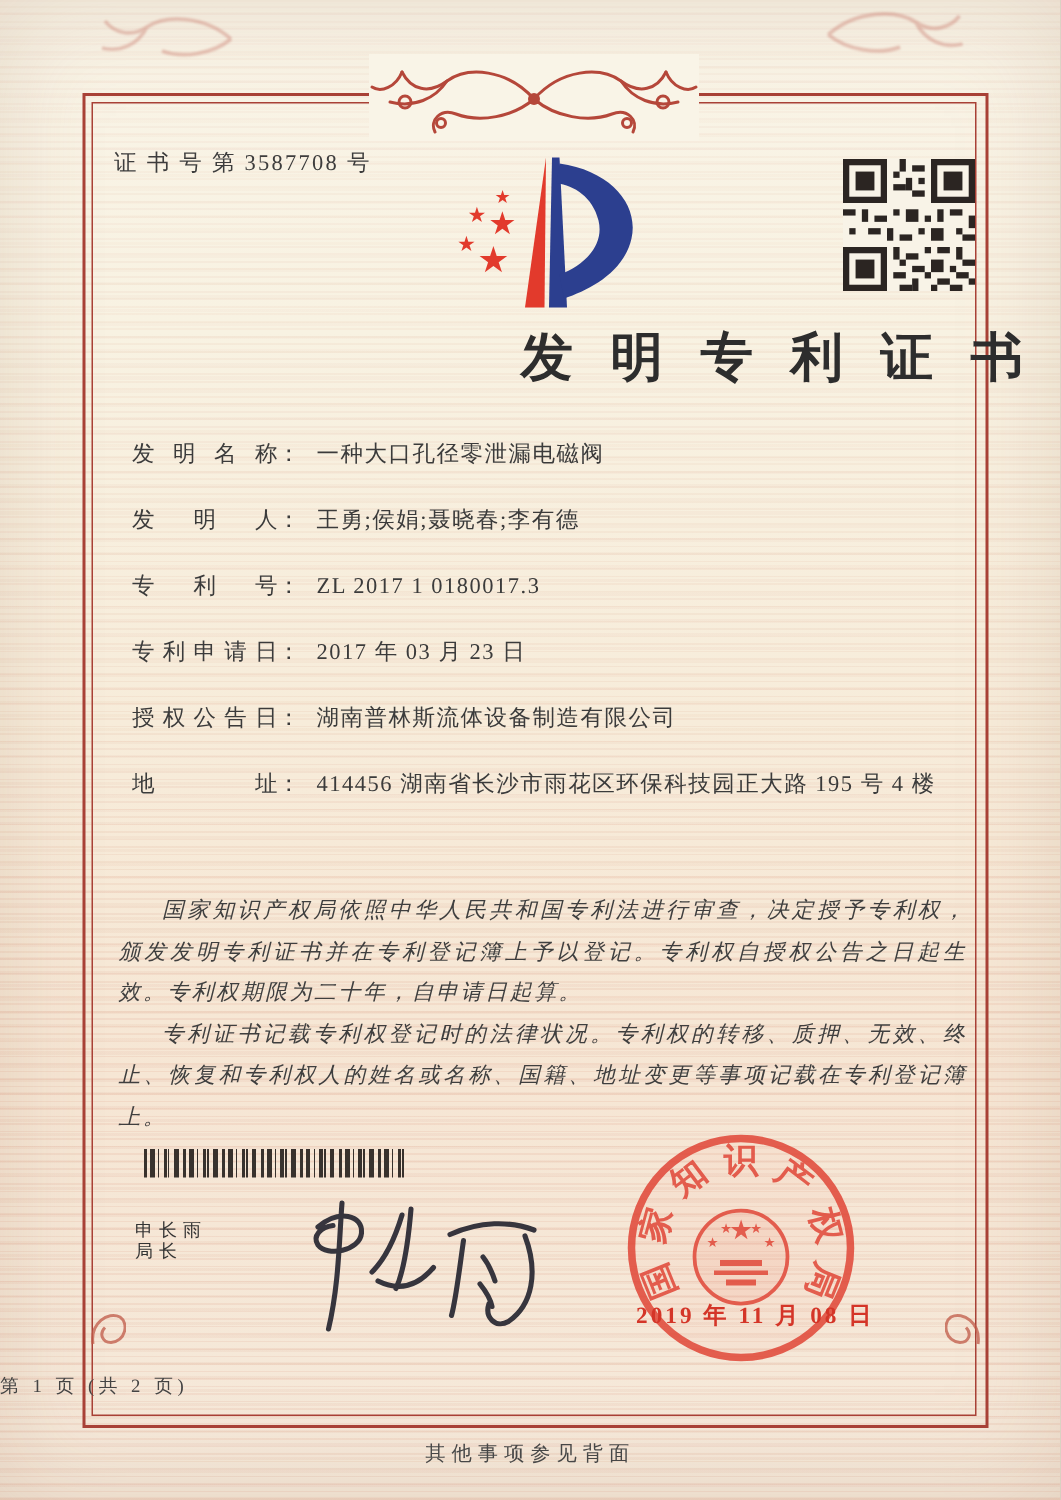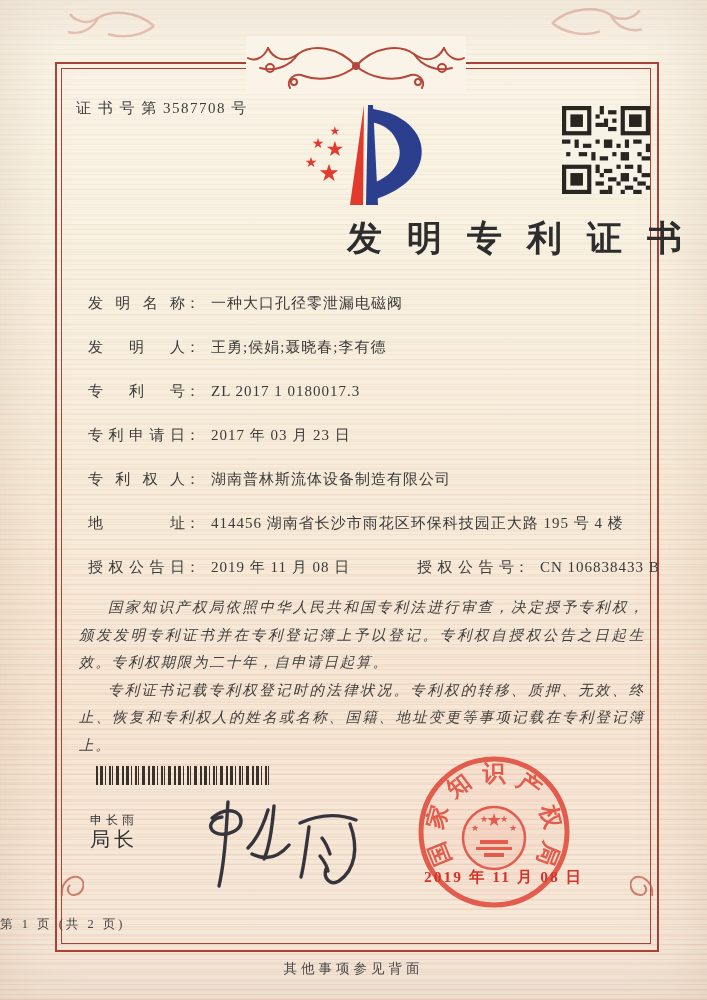--- a/index.html
+++ b/index.html
@@ -38,21 +38,21 @@
          text-align:justify;letter-spacing:1.8px;color:#3f3f3f;}
   .paras p{margin:0;text-indent:2em;font-style:italic;}
   .barcode{position:absolute;left:96px;top:766px;width:176px;height:19px;
     background:repeating-linear-gradient(90deg,
       #38322d 0 2px, rgba(0,0,0,0) 2px 4px,
       #38322d 4px 7px, rgba(0,0,0,0) 7px 9px,
       #38322d 9px 10px, rgba(0,0,0,0) 10px 13px,
       #38322d 13px 15px, rgba(0,0,0,0) 15px 16px,
       #38322d 16px 17px, rgba(0,0,0,0) 17px 20px,
       #38322d 20px 23px, rgba(0,0,0,0) 23px 26px);}
-  .sig-role{position:absolute;left:90px;top:826px;font-size:20px;letter-spacing:4px;color:#333;}
+  .sig-role{position:absolute;left:90px;top:826px;font-size:12px;letter-spacing:4px;color:#333;}
   .sig-name{position:absolute;left:90px;top:812px;font-size:12px;letter-spacing:4px;color:#333;}
   .signature{position:absolute;left:192px;top:796px;}
   .seal{position:absolute;left:412px;top:750px;width:164px;height:164px;opacity:.9;}
   .seal-date{position:absolute;left:424px;top:867px;font-size:15.5px;color:#d43528;letter-spacing:2px;font-weight:600;}
   .page-info{position:absolute;left:0;right:0;top:916px;text-align:left;font-size:12.5px;letter-spacing:3px;color:#444;}
   .back-note{position:absolute;left:0;right:0;top:960px;text-align:center;font-size:13.5px;letter-spacing:4px;color:#474747;}
 </style>
 </head>
 <body>
 
@@ -178,27 +178,24 @@
     <div class="frow">
       <span class="flabel">发明人</span><span class="fcolon">：</span><span class="fvalue">王勇;侯娟;聂晓春;李有德</span>
     </div>
     <div class="frow">
       <span class="flabel">专利号</span><span class="fcolon">：</span><span class="fvalue">ZL 2017 1 0180017.3</span>
     </div>
     <div class="frow">
       <span class="flabel">专利申请日</span><span class="fcolon">：</span><span class="fvalue">2017 年 03 月 23 日</span>
     </div>
     <div class="frow">
-      <span class="flabel">专利权人</span><span class="fcolon">：</span><span class="fvalue">湖南普林斯流体设备制造有限公司</span>
+      <span class="flabel">授权公告日</span><span class="fcolon">：</span><span class="fvalue">湖南普林斯流体设备制造有限公司</span>
     </div>
     <div class="frow">
       <span class="flabel">地址</span><span class="fcolon">：</span><span class="fvalue">414456 湖南省长沙市雨花区环保科技园正大路 195 号 4 楼</span>
-    </div>
-    <div class="frow">
-      <span class="flabel">授权公告日</span><span class="fcolon">：</span><span class="fvalue fvalue-fixed">2019 年 11 月 08 日</span><span class="flabel flabel2">授权公告号</span><span class="fcolon">：</span><span class="fvalue">CN 106838433 B</span>
     </div>
   </div>
 
   <div class="paras">
     <p>国家知识产权局依照中华人民共和国专利法进行审查，决定授予专利权，颁发发明专利证书并在专利登记簿上予以登记。专利权自授权公告之日起生效。专利权期限为二十年，自申请日起算。</p>
     <p>专利证书记载专利权登记时的法律状况。专利权的转移、质押、无效、终止、恢复和专利权人的姓名或名称、国籍、地址变更等事项记载在专利登记簿上。</p>
   </div>
 
   <div class="barcode"></div>
 

